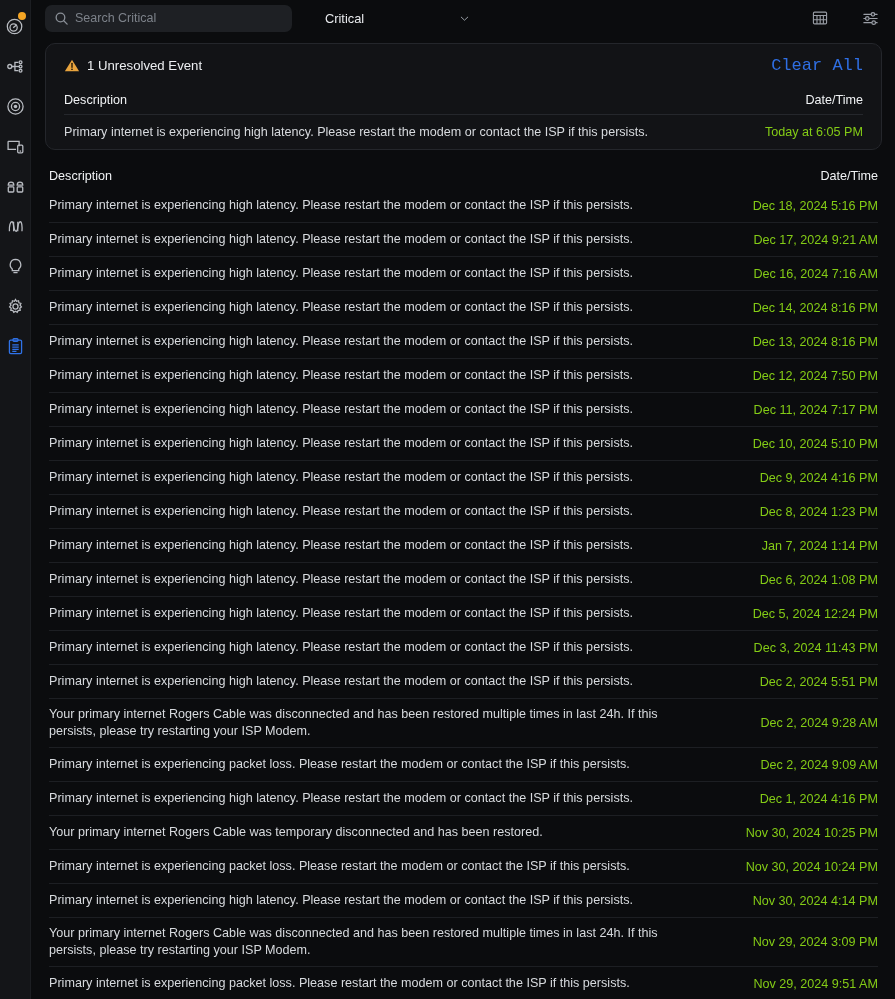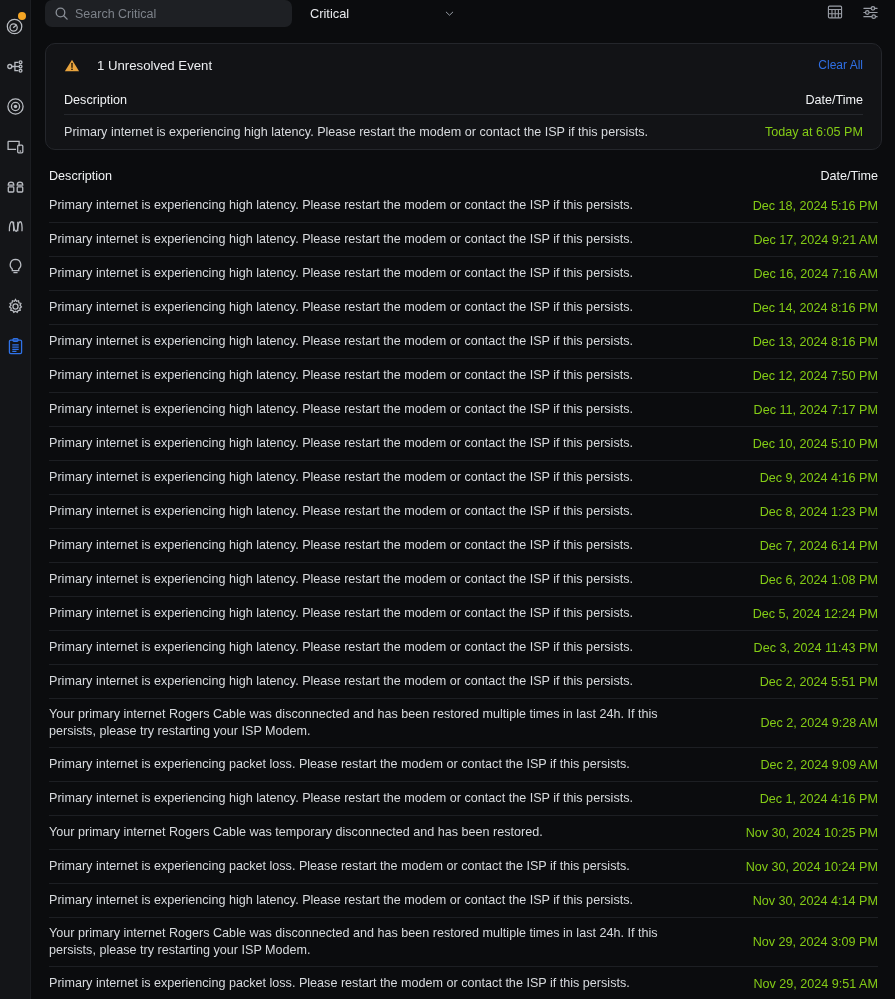--- a/index.html
+++ b/index.html
@@ -64,23 +64,23 @@
     flex-direction: column;
     overflow: hidden;
     background: #0b0c0e;
   }
 
   
   #topbar {
     height: 36px;
     min-height: 36px;
     display: flex;
-    align-items: flex-start;
+    align-items: center;
     padding: 0 13px 0 14px;
-    gap: 11px;
+    gap: 26px;
   }
   #search-wrap {
     position: relative;
     width: 247px;
     height: 27px;
   }
   #search-input {
     width: 100%;
     height: 27px;
     background: #1e2024;
@@ -146,30 +146,31 @@
   }
   #unresolved-head {
     height: 42px;
     display: flex;
     align-items: center;
     justify-content: space-between;
   }
   #unresolved-title-wrap {
     display: flex;
     align-items: center;
-    gap: 17px;
+    gap: 7px;
   }
   #unresolved-title {
     color: #eceef1;
     font-size: 13.2px;
   }
   #clear-all {
     color: #2f6fe4;
-    font-size: 12px;
+    font-size: 17px;
     cursor: pointer;
+    font-family: Liberation Mono, monospace;
   }
 
   .col-head-row {
     display: flex;
     align-items: center;
     justify-content: space-between;
     height: 29px;
     border-bottom: 1px solid #25272c;
   }
   .col-head {
@@ -406,21 +407,21 @@
             <div class="evt-row">
               <span class="evt-desc">Primary internet is experiencing high latency. Please restart the modem or contact the ISP if this persists.</span>
               <span class="evt-date">Dec 9, 2024 4:16 PM</span>
             </div>
             <div class="evt-row">
               <span class="evt-desc">Primary internet is experiencing high latency. Please restart the modem or contact the ISP if this persists.</span>
               <span class="evt-date">Dec 8, 2024 1:23 PM</span>
             </div>
             <div class="evt-row">
               <span class="evt-desc">Primary internet is experiencing high latency. Please restart the modem or contact the ISP if this persists.</span>
-              <span class="evt-date">Dec 7, 2024 6:14 PM</span>
+              <span class="evt-date">Jan 7, 2024 1:14 PM</span>
             </div>
             <div class="evt-row">
               <span class="evt-desc">Primary internet is experiencing high latency. Please restart the modem or contact the ISP if this persists.</span>
               <span class="evt-date">Dec 6, 2024 1:08 PM</span>
             </div>
             <div class="evt-row">
               <span class="evt-desc">Primary internet is experiencing high latency. Please restart the modem or contact the ISP if this persists.</span>
               <span class="evt-date">Dec 5, 2024 12:24 PM</span>
             </div>
             <div class="evt-row">

